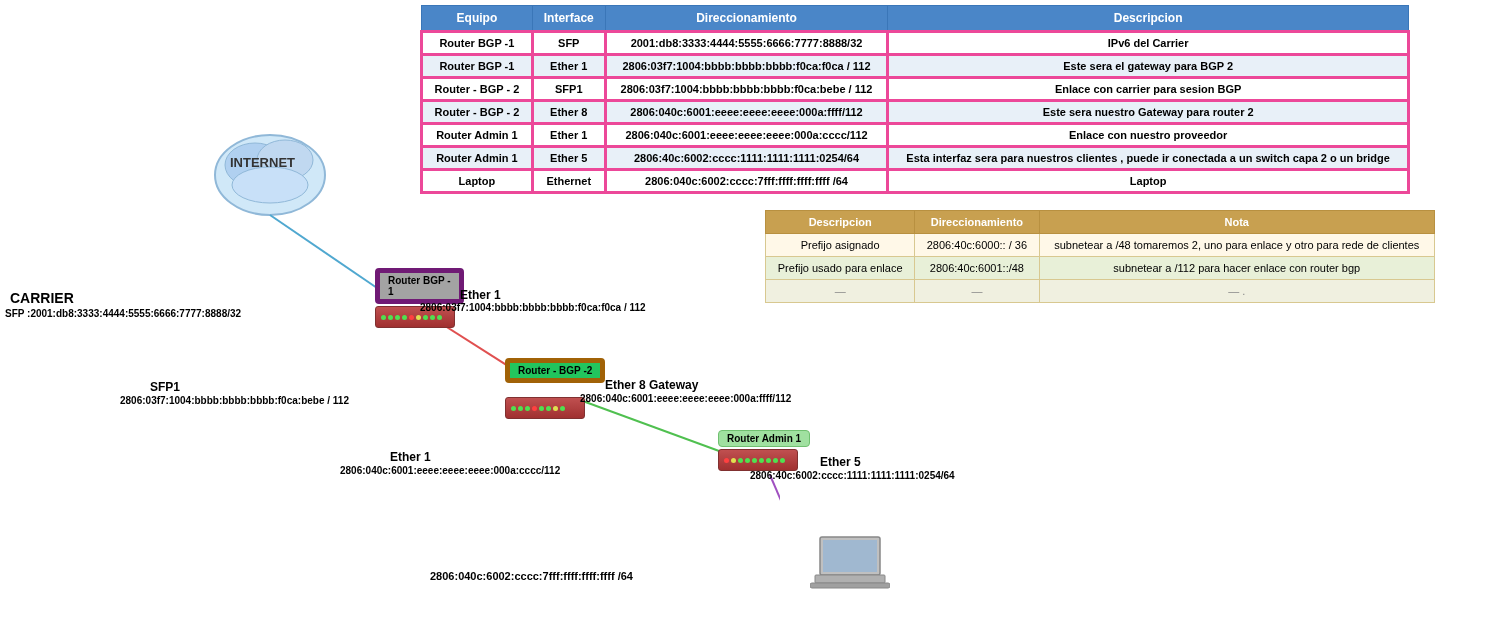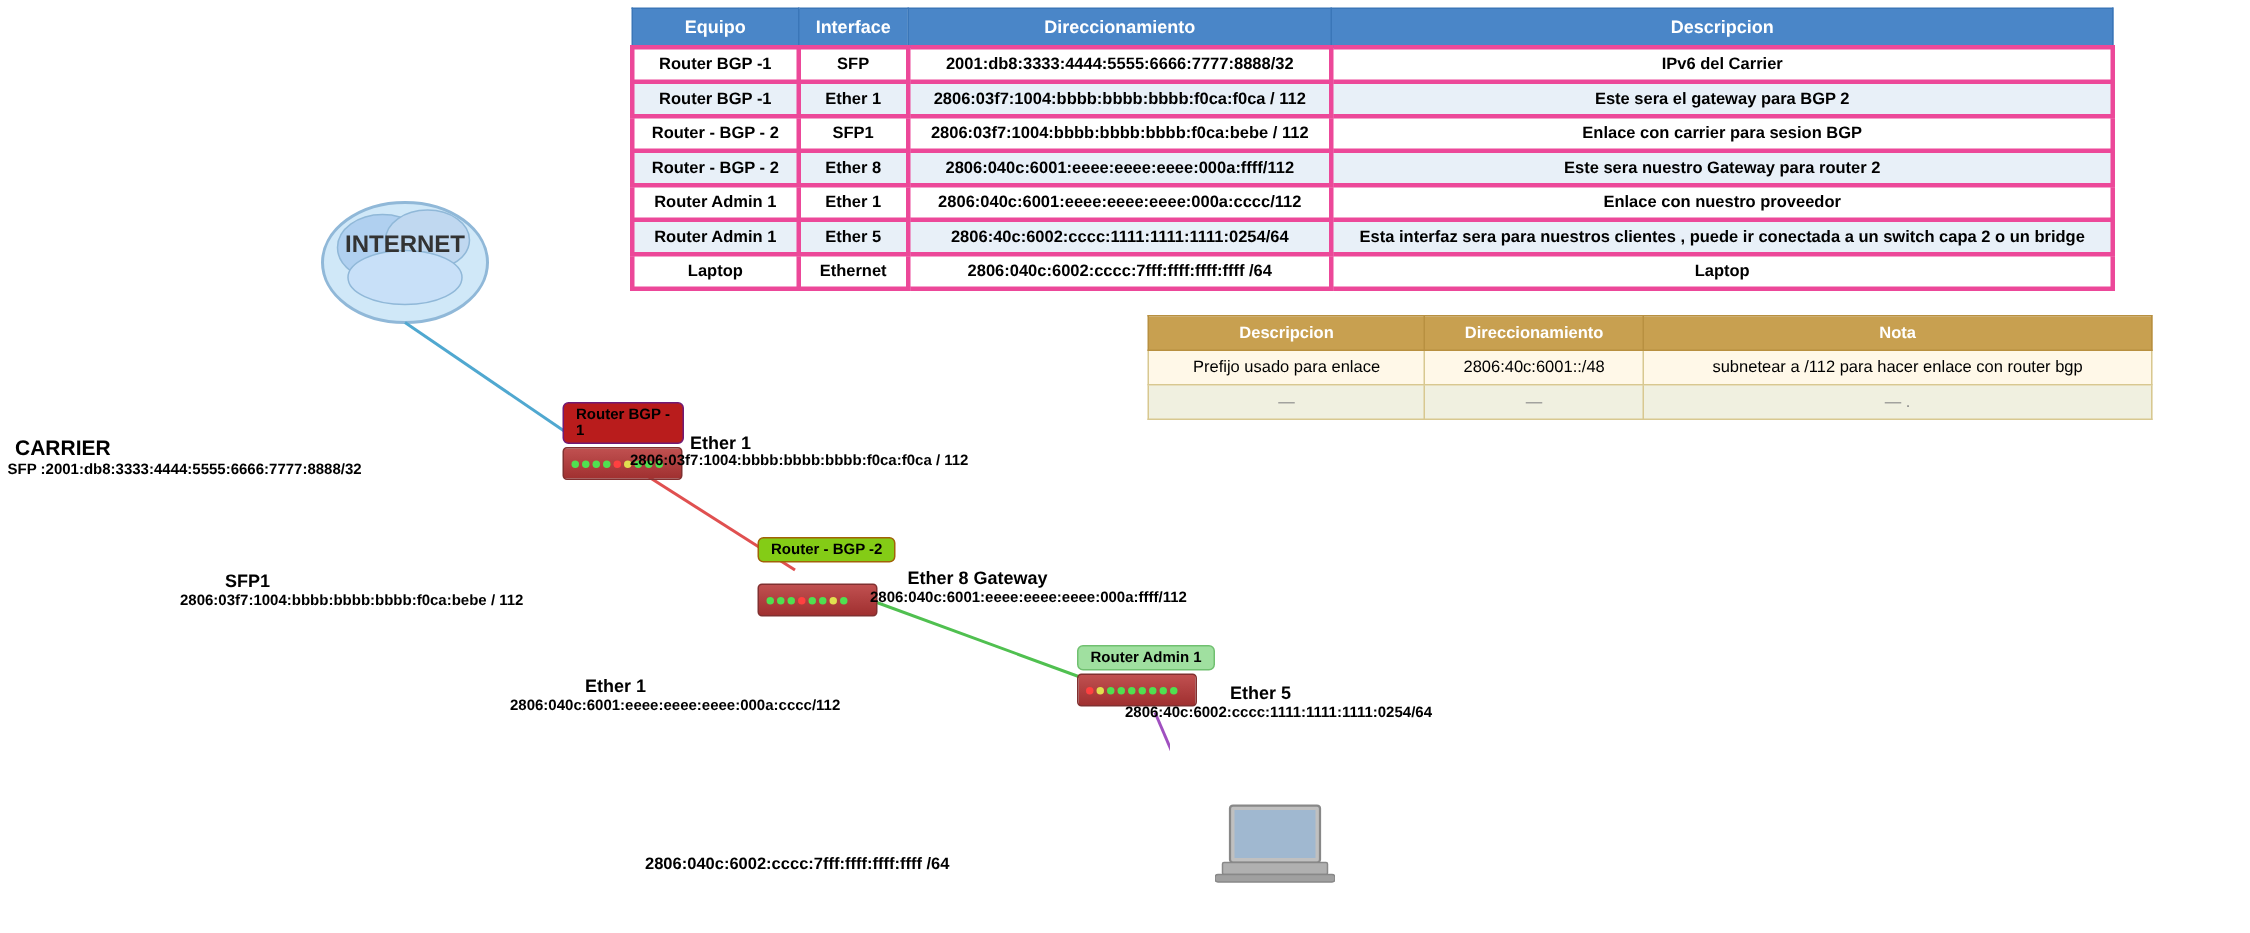--- a/index.html
+++ b/index.html
@@ -62,47 +62,47 @@
       font-size: 11px;
     }
     .second-table tr:nth-child(odd) td { background: #fff8e8; }
     .second-table tr:nth-child(even) td { background: #e8f0d8; }
     .second-table tr:last-child td { background: #f0f0e0; color: #888; }
     .cloud-label {
       position: absolute;
       top: 155px;
       left: 230px;
       font-weight: bold;
-      font-size: 16px;
+      font-size: 13px;
       color: #333;
       text-align: center;
     }
     .router-label {
-      background: #b91c1c;
-      border: 1px solid #701a75;
+      background: #a3a3a3;
+      border: 5px solid #701a75;
       border-radius: 4px;
       padding: 2px 8px;
       font-size: 10px;
       font-weight: bold;
       text-align: left;
       margin-bottom: 2px;
     }
     .router-label-green {
       background: #a0e0a0;
       border: 1px solid #70c070;
       border-radius: 4px;
       padding: 2px 8px;
       font-size: 10px;
       font-weight: bold;
       text-align: center;
       margin-bottom: 2px;
     }
     .router-label-blue {
-      background: #84cc16;
-      border: 1px solid #a16207;
+      background: #22c55e;
+      border: 5px solid #a16207;
       border-radius: 4px;
       padding: 2px 8px;
       font-size: 10px;
       font-weight: bold;
       text-align: center;
       margin-bottom: 14px;
     }
 
     
     .router-device {
@@ -211,20 +211,25 @@
 
 <table class="second-table">
   <thead>
     <tr>
       <th>Descripcion</th>
       <th>Direccionamiento</th>
       <th>Nota</th>
     </tr>
   </thead>
   <tbody id="second-tbody">
+  <tr>
+        <td>Prefijo asignado</td>
+        <td>2806:40c:6000:: / 36</td>
+        <td>subnetear a /48  tomaremos 2, uno para enlace y otro para rede de clientes</td>
+      </tr>
       <tr>
         <td>Prefijo usado para enlace</td>
         <td>2806:40c:6001::/48</td>
         <td>subnetear a /112 para hacer enlace con router bgp</td>
       </tr>
       <tr>
         <td>—</td>
         <td>—</td>
         <td>—  .</td>
       </tr>

